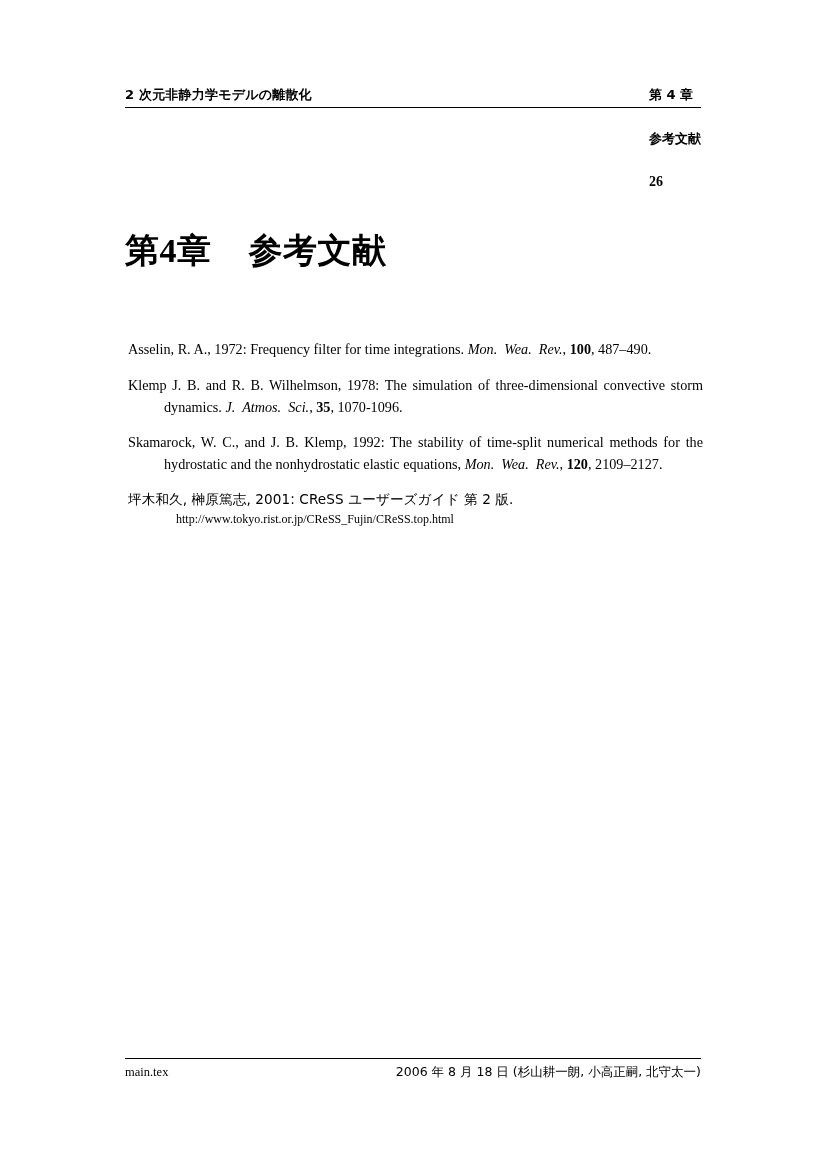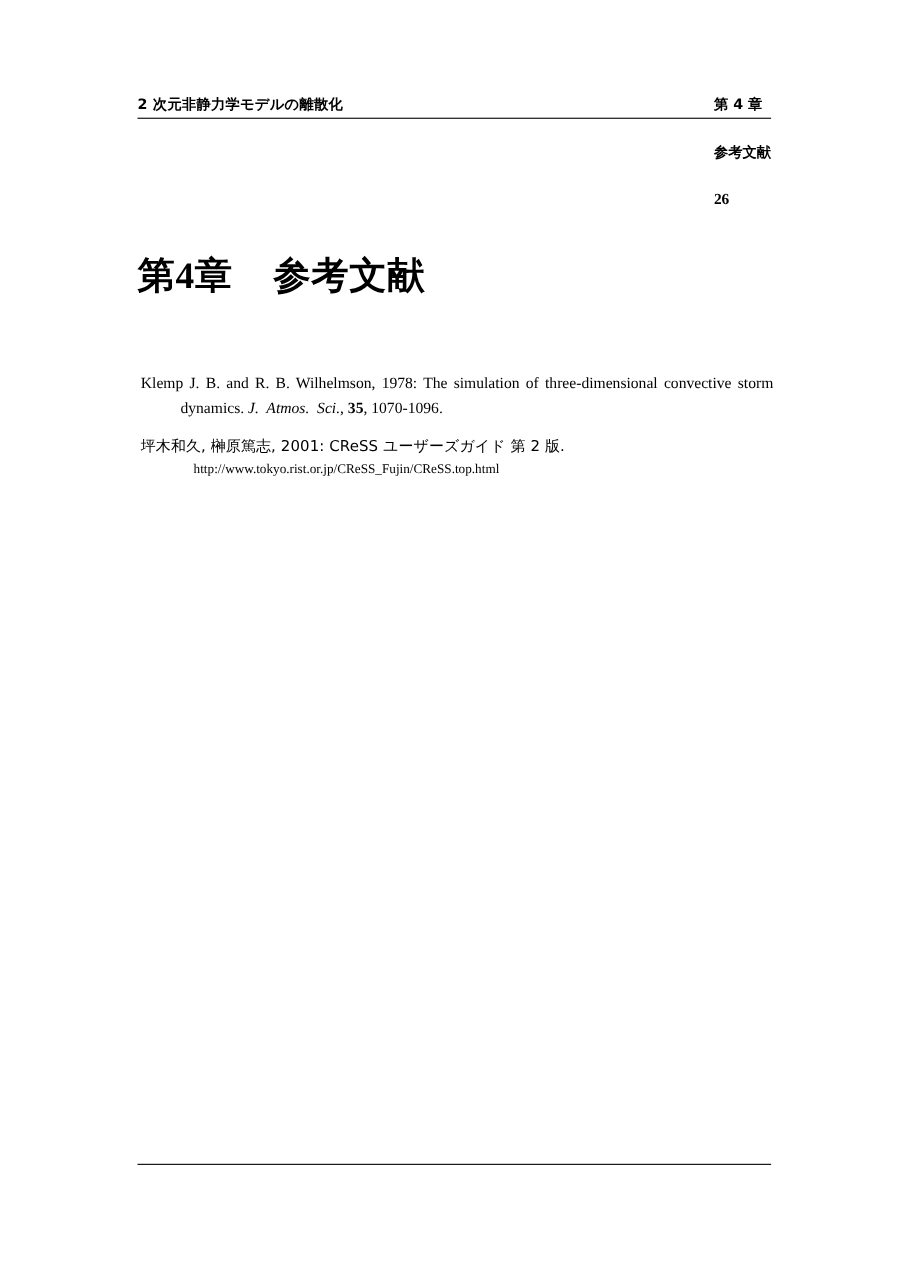--- a/index.html
+++ b/index.html
@@ -155,19 +155,25 @@
       <span class="header-pageno">26</span>
     </div>
   </div>
   <div class="header-rule"></div>
 
   <h1 class="chapter-title">
     <span>第</span><span class="num">4</span><span>章</span>&nbsp;&nbsp;&nbsp;<span>参考文献</span>
   </h1>
 
   <div class="biblio">
+    <p class="bib-entry">Asselin, R. A., 1972: Frequency filter for time integrations. <i>Mon.&nbsp; Wea.&nbsp; Rev.</i>, <b>100</b>, 487–490.</p>
     <p class="bib-entry">Klemp J. B. and R. B. Wilhelmson, 1978: The simulation of three-dimensional convective storm dynamics. <i>J.&nbsp; Atmos.&nbsp; Sci.</i>, <b>35</b>, 1070-1096.</p>
+    <p class="bib-entry">Skamarock, W. C., and J. B. Klemp, 1992: The stability of time-split numerical methods for the hydrostatic and the nonhydrostatic elastic equations, <i>Mon.&nbsp; Wea.&nbsp; Rev.</i>, <b>120</b>, 2109–2127.</p>
     <p class="bib-entry jp">坪木和久, 榊原篤志, 2001: CReSS ユーザーズガイド 第 2 版.<span class="url">http://www.tokyo.rist.or.jp/CReSS_Fujin/CReSS.top.html</span></p>
   </div>
 
   <div class="footer-rule"></div>
+  <div class="footer">
+    <span class="footer-left">main.tex</span>
+    <span class="footer-right">2006 年 8 月 18 日 (杉山耕一朗, 小高正嗣, 北守太一)</span>
+  </div>
 
 </div>
 
 </body></html>

